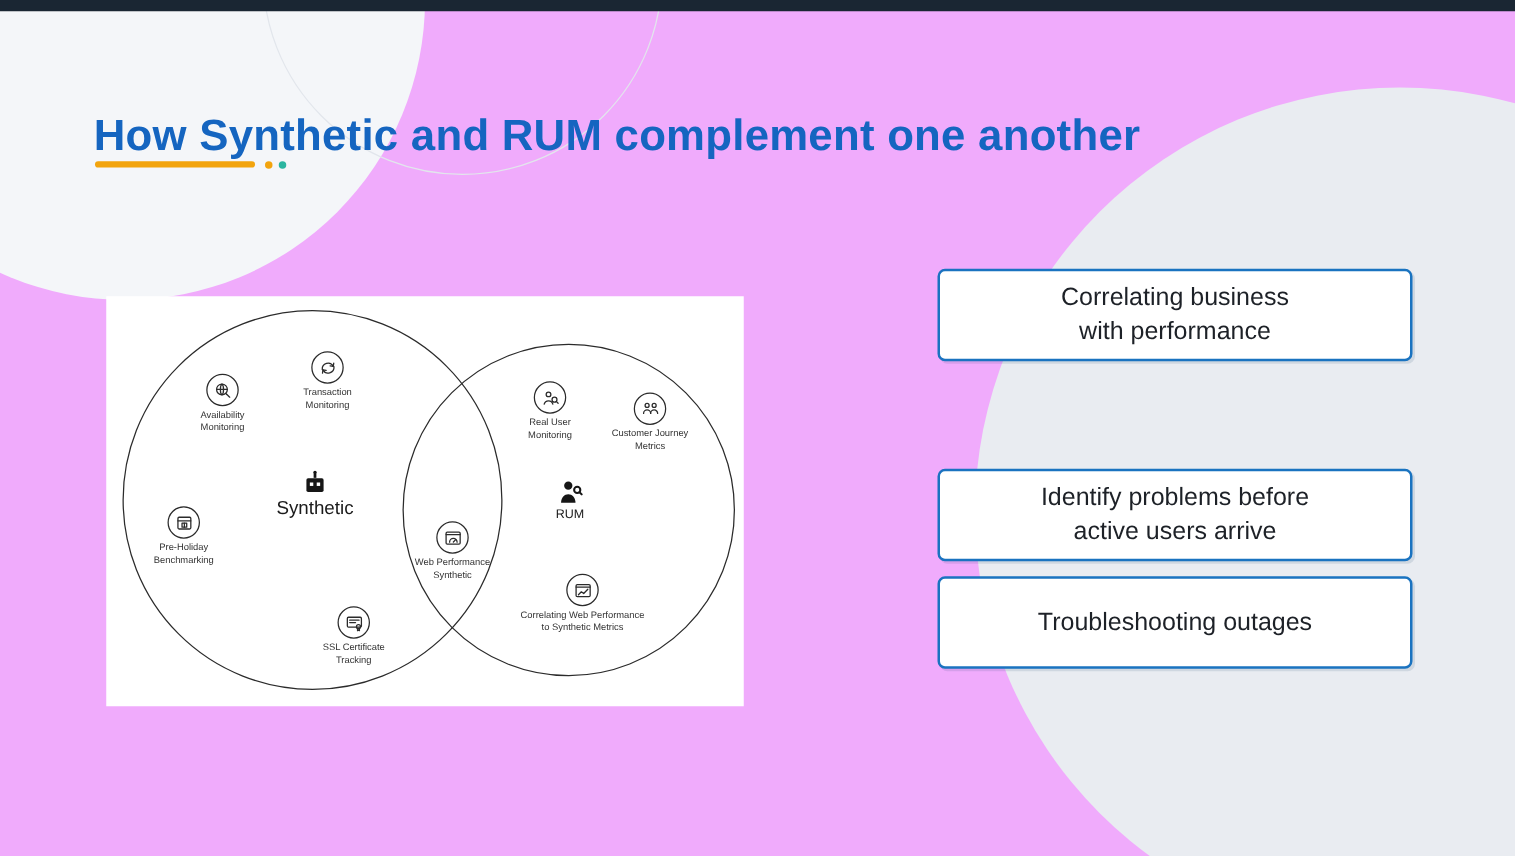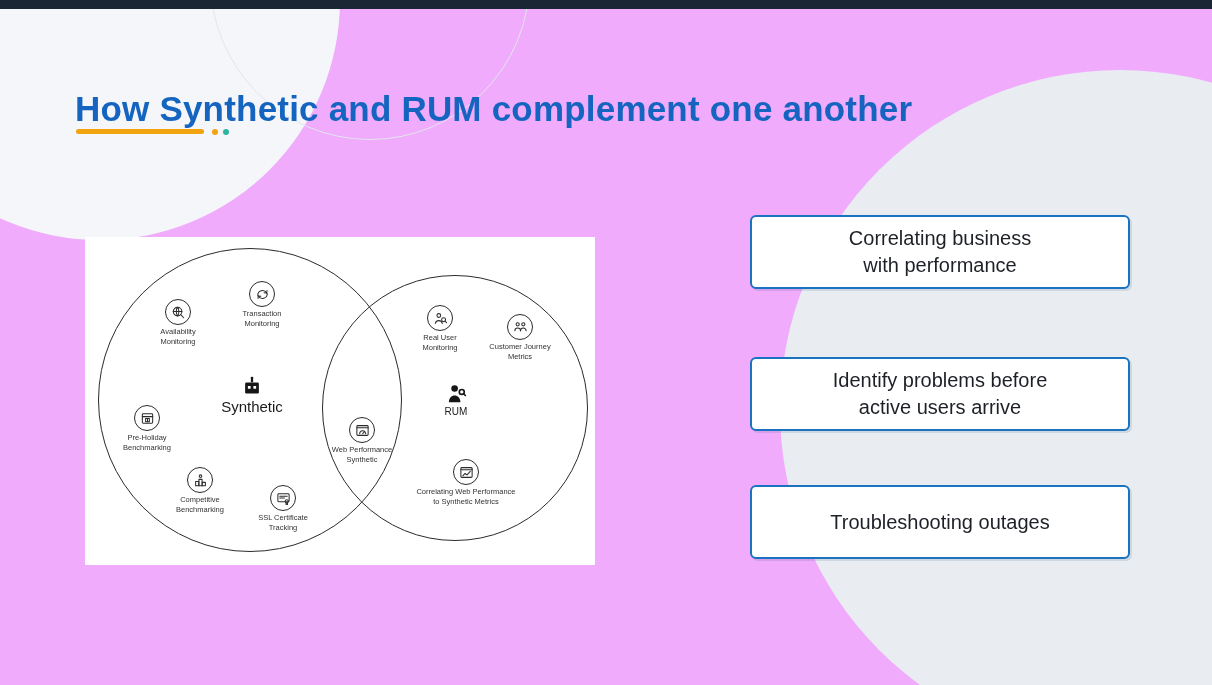--- a/index.html
+++ b/index.html
@@ -43,22 +43,22 @@
   .venn-center .c-label{white-space:pre-line;color:#1b1b1b;margin-top:1px;}
   .venn-center.syn{left:117px;top:138px;width:100px;}
   .venn-center.syn .c-label{font-size:15px;}
   .venn-center.rum{left:331px;top:146px;width:80px;}
   .venn-center.rum .c-label{font-size:10px;}
 
   
   .card{position:absolute;left:750px;width:380px;height:74px;background:#fff;border:2px solid var(--card-border);border-radius:6px;display:flex;align-items:center;justify-content:center;z-index:2;box-shadow:2px 2px 0 rgba(21,65,110,0.12);}
   .card .card-label{font-size:20px;color:#1d2127;text-align:center;white-space:pre-line;line-height:1.35;}
   .card.c1{top:215px;}
-  .card.c2{top:357px;}
-  .card.c3{top:485px;}
+  .card.c2{top:375px;}
+  .card.c3{top:461px;}
 
   svg.mini{display:block;}
 </style>
 </head>
 <body>
 
 <div class="slide">
   <div class="bg-circle right"></div>
   <div class="bg-circle topleft"></div>
   <div class="bg-circle ring"></div>
@@ -111,34 +111,20 @@
               <line x1="2.5" y1="6" x2="13.5" y2="6"></line>
               <rect x="6" y="8" width="4" height="3.5"></rect>
               <line x1="8" y1="8" x2="8" y2="11.5"></line>
         </svg>
           </span>
         </div>
       <div class="label">Pre-Holiday
 Benchmarking</div>
     </div>
 
-    <div class="venn-item" style="left:115px;top:230px;">
-      <div class="badge">
-          <span>
-        <svg class="mini" width="15" height="15" viewBox="0 0 16 16" fill="none" stroke="#2b2b2b" stroke-width="1.1" stroke-linecap="round" stroke-linejoin="round">
-          <circle cx="8" cy="3.4" r="1.4"></circle>
-              <rect x="2.8" y="9" width="3.4" height="4.5"></rect>
-              <rect x="6.3" y="6.8" width="3.4" height="6.7"></rect>
-              <rect x="9.8" y="10" width="3.4" height="3.5"></rect>
-        </svg>
-          </span>
-        </div>
-      <div class="label">Competitive
-Benchmarking</div>
-    </div>
 
     <div class="venn-item" style="left:198px;top:248px;">
       <div class="badge">
           <span>
         <svg class="mini" width="15" height="15" viewBox="0 0 16 16" fill="none" stroke="#2b2b2b" stroke-width="1.1" stroke-linecap="round" stroke-linejoin="round">
           <rect x="2" y="3" width="12" height="8.5" rx="1"></rect>
               <line x1="4" y1="5.5" x2="12" y2="5.5"></line>
               <line x1="4" y1="7.5" x2="9" y2="7.5"></line>
               <circle cx="11.5" cy="11" r="1.7"></circle>
               <path d="M10.7 12.4v2l.8-.6.8.6v-2"></path>

